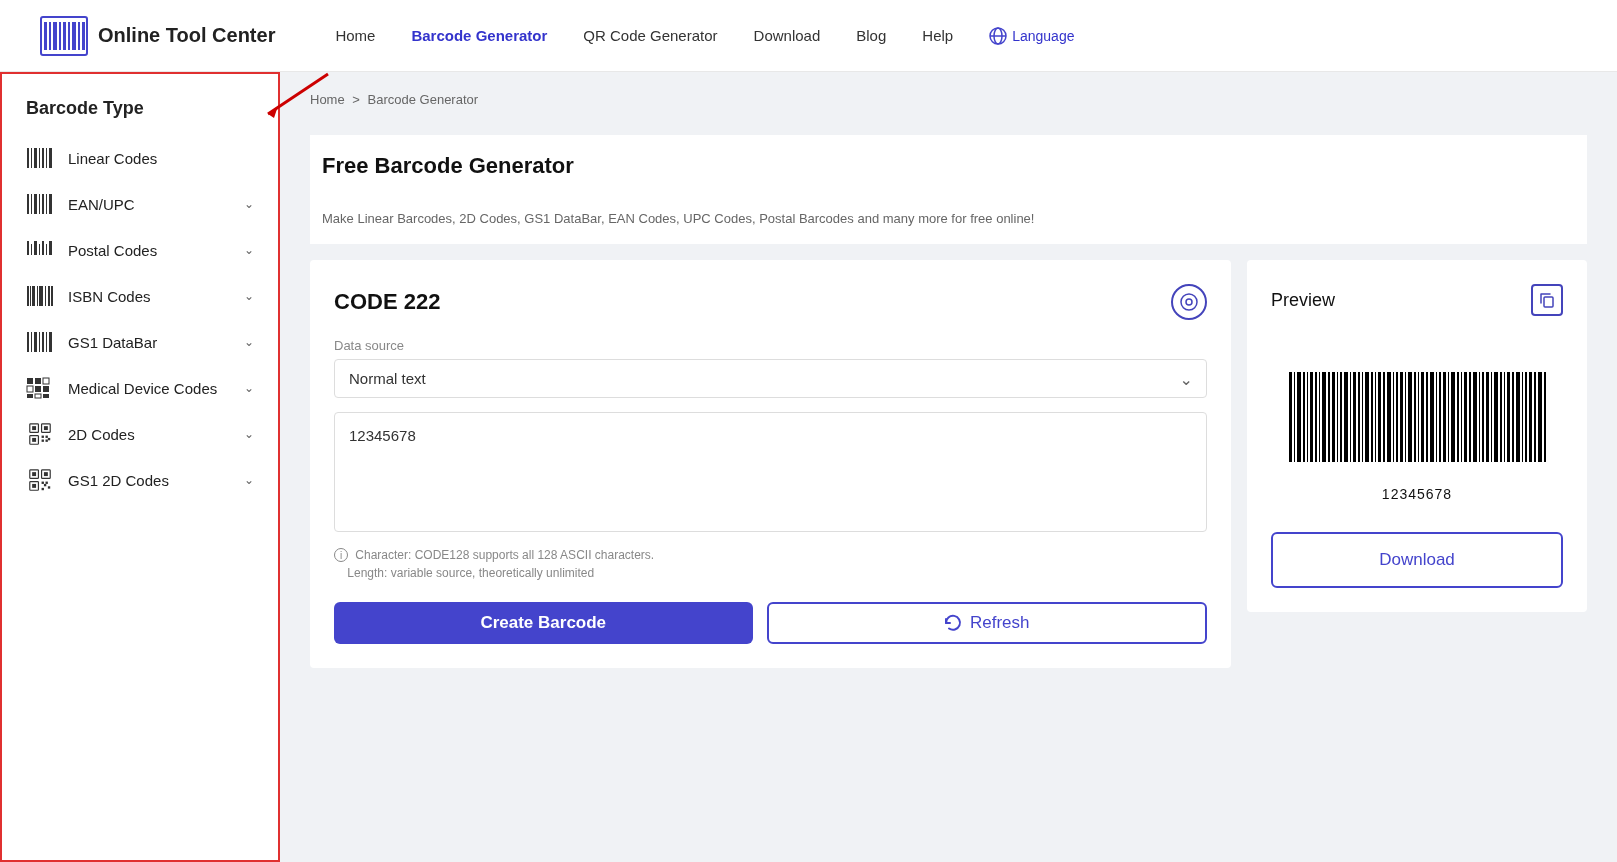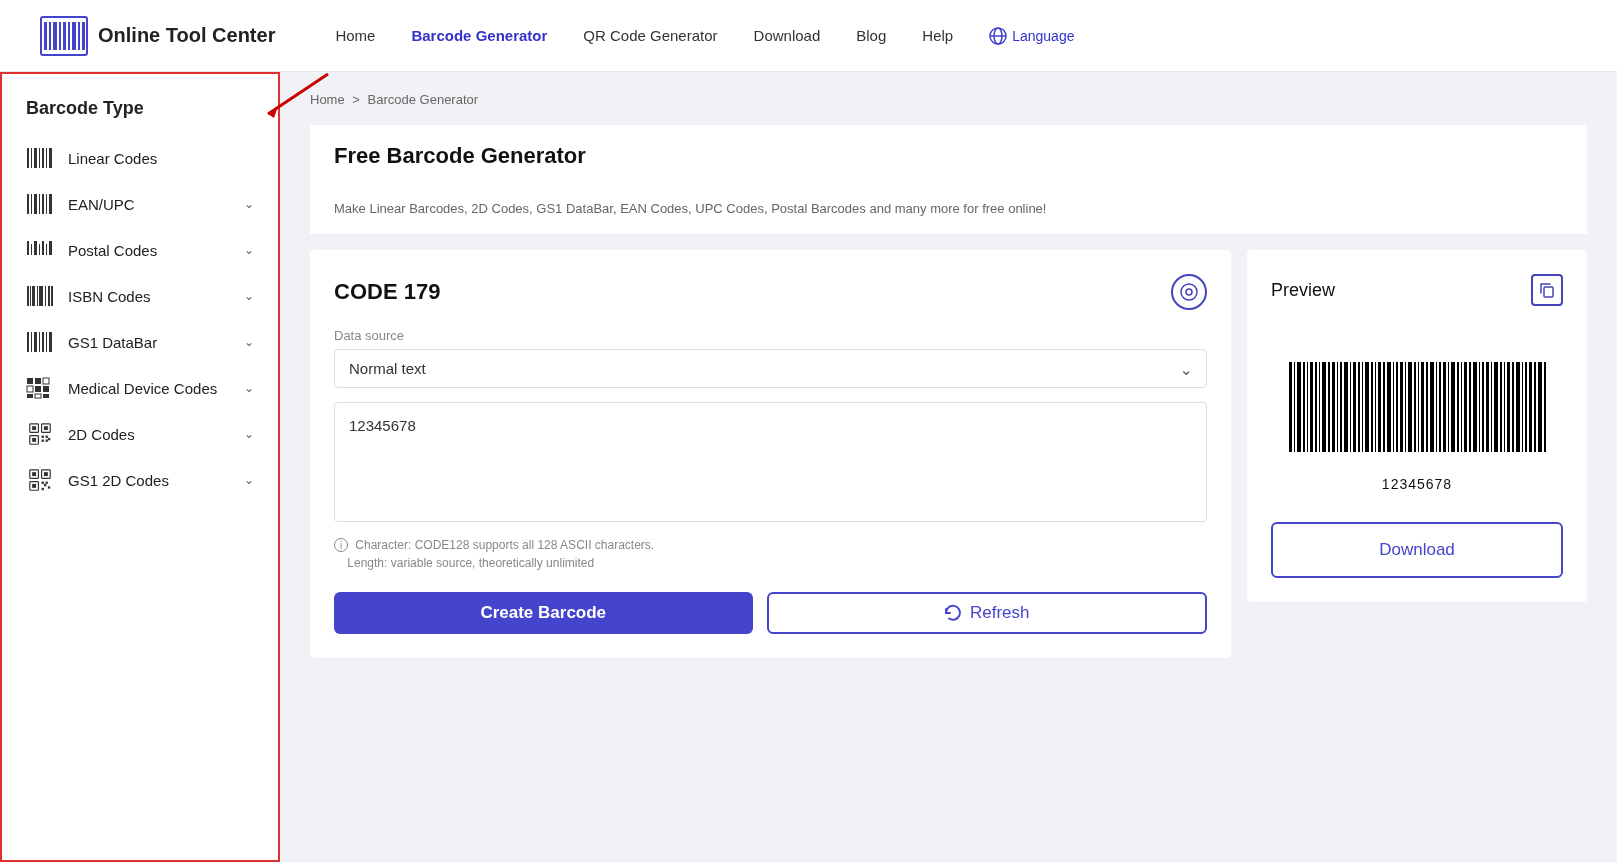--- a/index.html
+++ b/index.html
@@ -106,28 +106,28 @@
     .content {
       flex: 1;
       padding: 20px 30px;
       background: #f0f2f5;
     }
 
     
     .breadcrumb {
       font-size: 13px;
       color: #666;
-      margin-bottom: 18px;
+      margin-bottom: 28px;
     }
     .breadcrumb .separator { margin: 0 4px; }
 
     
     .page-title-box {
       background: #fff;
-      padding: 18px 24px;
+      padding: 18px 12px;
       border-radius: 0;
       margin-bottom: 16px;
     }
     .page-title-box h1 {
       font-size: 22px;
       font-weight: bold;
       color: #111;
       margin-bottom: 6px;
     }
     .page-subtitle {
@@ -504,21 +504,21 @@
 
     <div class="page-title-box">
       <h1>Free Barcode Generator</h1>
       <p class="page-subtitle">Make Linear Barcodes, 2D Codes, GS1 DataBar, EAN Codes, UPC Codes, Postal Barcodes and many more for free online!</p>
     </div>
 
     <div class="generator-row">
 
       <div class="gen-panel">
         <div class="gen-panel-header">
-          <h2 class="gen-title">CODE 179</h2>
+          <h2 class="gen-title">CODE 222</h2>
           <div class="settings-icon-btn">
             <svg width="18" height="18" viewBox="0 0 18 18" fill="none">
               <circle cx="9" cy="9" r="8" stroke="#4444bb" stroke-width="1.5" fill="none"></circle>
               <circle cx="9" cy="9" r="3" stroke="#4444bb" stroke-width="1.5" fill="none"></circle>
             </svg>
           </div>
         </div>
 
         <div class="field-label">Data source</div>
         <div class="select-wrapper">

